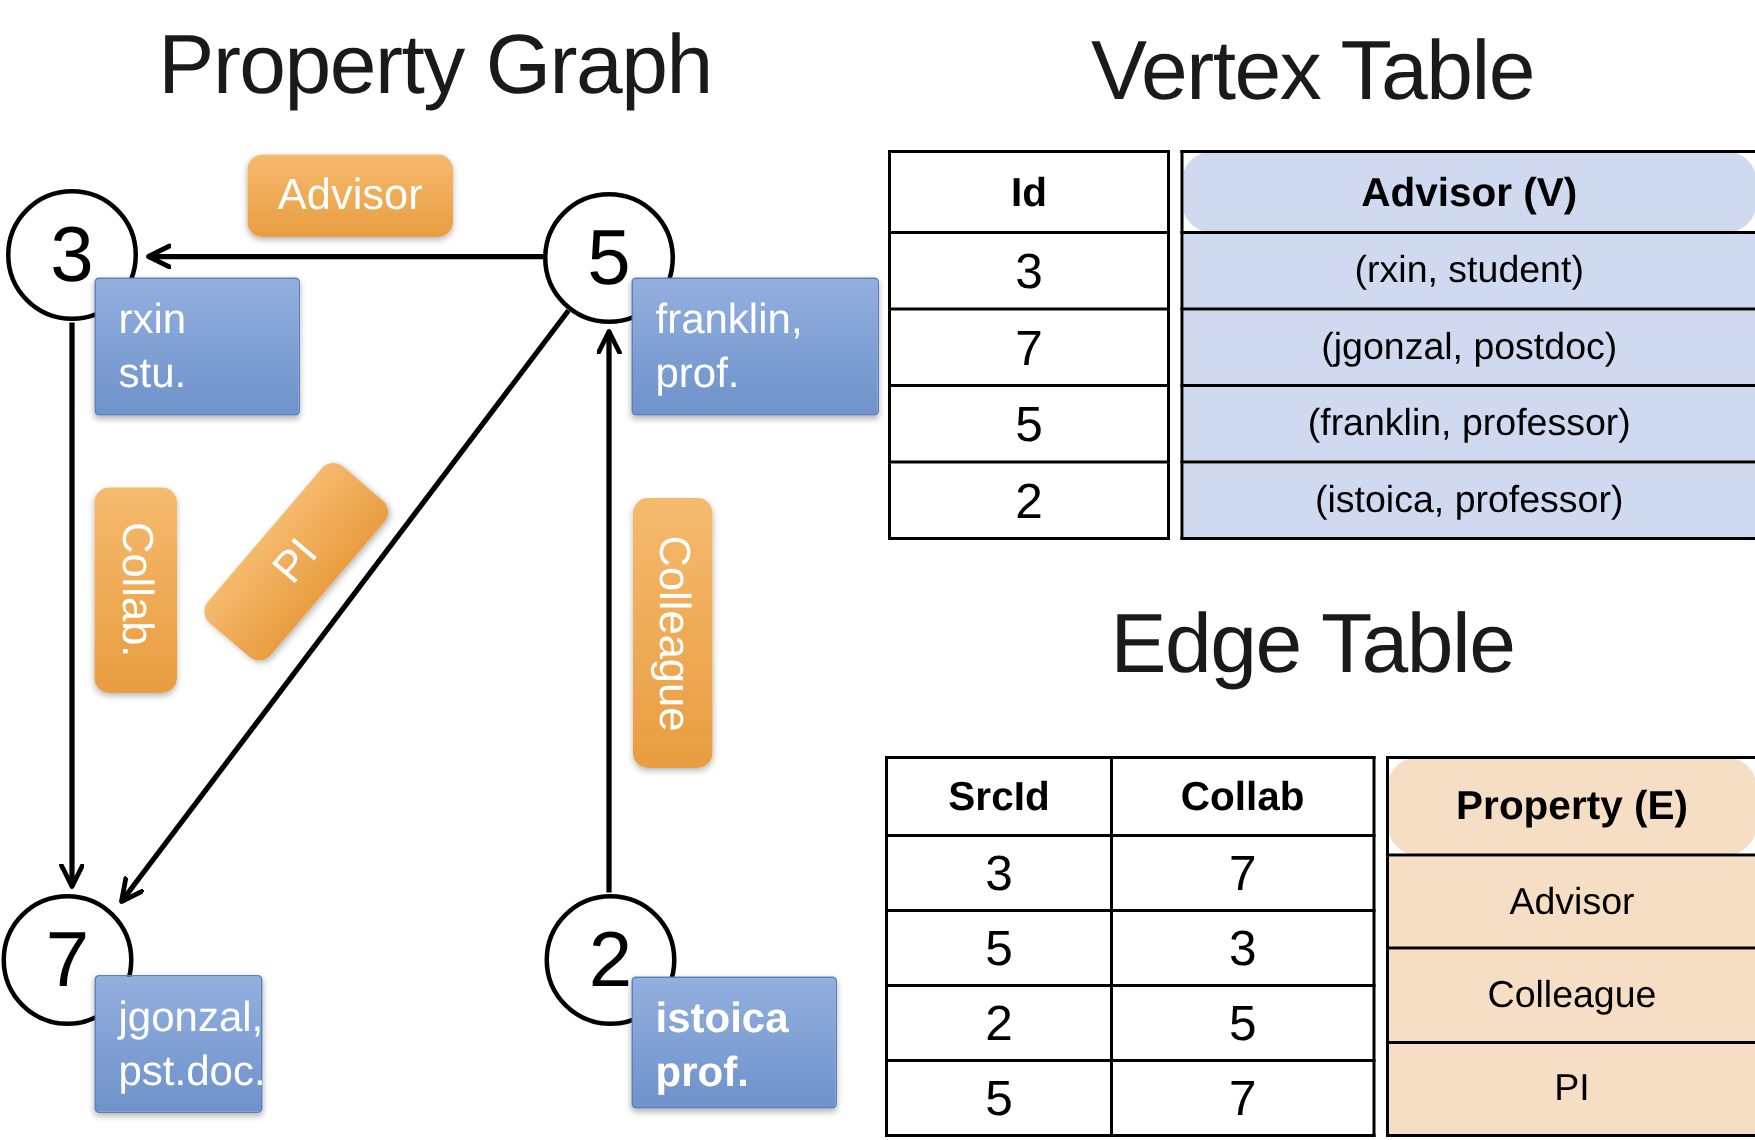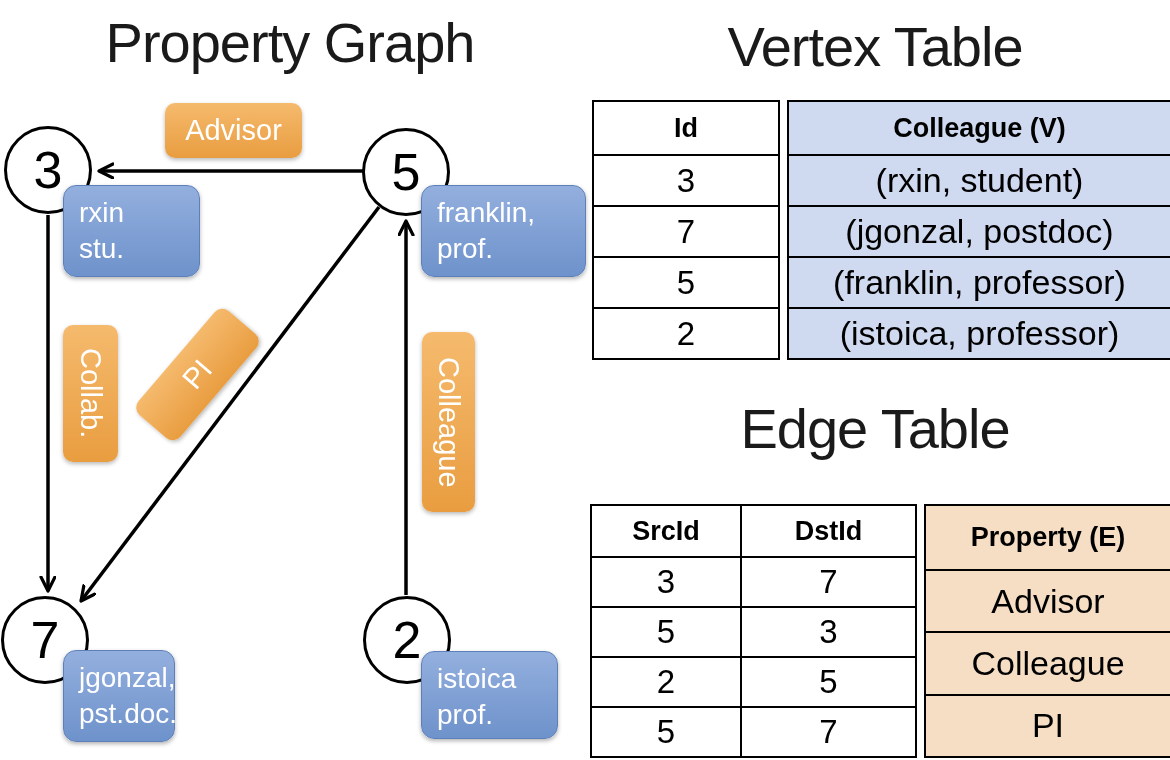--- a/index.html
+++ b/index.html
@@ -27,32 +27,32 @@
     background:#fff; border:3.5px solid #000; box-sizing:border-box;
     display:flex; align-items:center; justify-content:center;
     font-size:52px; font-weight:300; z-index:2;
   }
   #node-3 { left:4px;   top:126px; }
   #node-5 { left:362px; top:128px; }
   #node-7 { left:1px;   top:596px; }
   #node-2 { left:363px; top:596px; }
 
   .vbox {
-    position:absolute; z-index:4; border-radius:13px;
+    position:absolute; z-index:4; border-radius:3px;
     background:linear-gradient(to bottom, var(--blue-box-top,#93afde), var(--blue-box-bottom,#6e92cb));
     border:1.5px solid var(--blue-box-border,#5d80ba);
     box-shadow:0 2px 4px rgba(0,0,0,0.3);
     color:#fff; font-size:28px; line-height:1.3;
     padding:9px 0 0 15px; box-sizing:border-box;
   }
   .vbox span { display:block; }
   #vbox-rxin     { left:63px;  top:185px; width:137px; height:92px; }
   #vbox-franklin { left:421px; top:185px; width:165px; height:92px; }
   #vbox-jgonzal  { left:63px;  top:650px; width:112px; height:92px; }
-  #vbox-istoica  { left:421px; top:651px; width:137px; height:88px; }
+  #vbox-istoica  { left:421px; top:651px; width:137px; height:88px;font-weight:bold; }
 
   .ebox {
     position:absolute; z-index:3; border-radius:10px;
     background:linear-gradient(to bottom, var(--orange-box-top,#f5ba6d), var(--orange-box-bottom,#e99d40));
     box-shadow:0 2px 4px rgba(0,0,0,0.28);
     color:#fff; font-size:29px;
     display:flex; align-items:center; justify-content:center;
     box-sizing:border-box;
   }
   #ebox-advisor   { left:165px; top:103px; width:137px; height:55px; }
@@ -63,23 +63,23 @@
   
   .tbl-wrap { position:absolute; display:flex; gap:7px; z-index:1; }
   #vertex-table-wrap { left:592px; top:100px; }
   #edge-table-wrap   { left:590px; top:504px; }
 
   table { border-collapse:collapse; table-layout:fixed; }
   th, td {
     border:2.5px solid #000; text-align:center; vertical-align:middle;
     padding:0; overflow:hidden; white-space:nowrap;
   }
-  th { font-size:27px; font-weight:bold; }
+  th { font-size:27px; font-weight:bold;border-radius:20px; }
   td { font-size:33px; font-weight:300; }
-  td.text-cell { font-size:34px; }
+  td.text-cell { font-size:25px; }
 
   #vertex-table-wrap th { height:52px; }
   #vertex-table-wrap td { height:49px; }
   #edge-table-wrap   th { height:50px; }
   #edge-table-wrap   td { height:48px; }
 
   .id-col-table  col { width:186px; }
   .vprop-table   col { width:383px; }
   .srcdst-table  col.src { width:150px; }
   .srcdst-table  col.dst { width:175px; }
@@ -174,21 +174,21 @@
             <td>2</td>
           </tr>
     </tbody>
       </table>
     <table class="vprop-table">
       <colgroup>
           <col>
         </colgroup>
       <tbody>
           <tr>
-            <th>Colleague (V)</th>
+            <th>Advisor (V)</th>
           </tr>
       <tr>
             <td class="text-cell">(rxin, student)</td>
           </tr>
       <tr>
             <td class="text-cell">(jgonzal, postdoc)</td>
           </tr>
       <tr>
             <td class="text-cell">(franklin, professor)</td>
           </tr>
@@ -201,21 +201,21 @@
 
   <div class="tbl-wrap" id="edge-table-wrap">
     <table class="srcdst-table">
       <colgroup>
           <col class="src">
           <col class="dst">
         </colgroup>
       <tbody>
           <tr>
         <th>SrcId</th>
-        <th>DstId</th>
+        <th>Collab</th>
       </tr>
       <tr>
         <td>3</td>
         <td>7</td>
       </tr>
       <tr>
         <td>5</td>
         <td>3</td>
       </tr>
       <tr>

